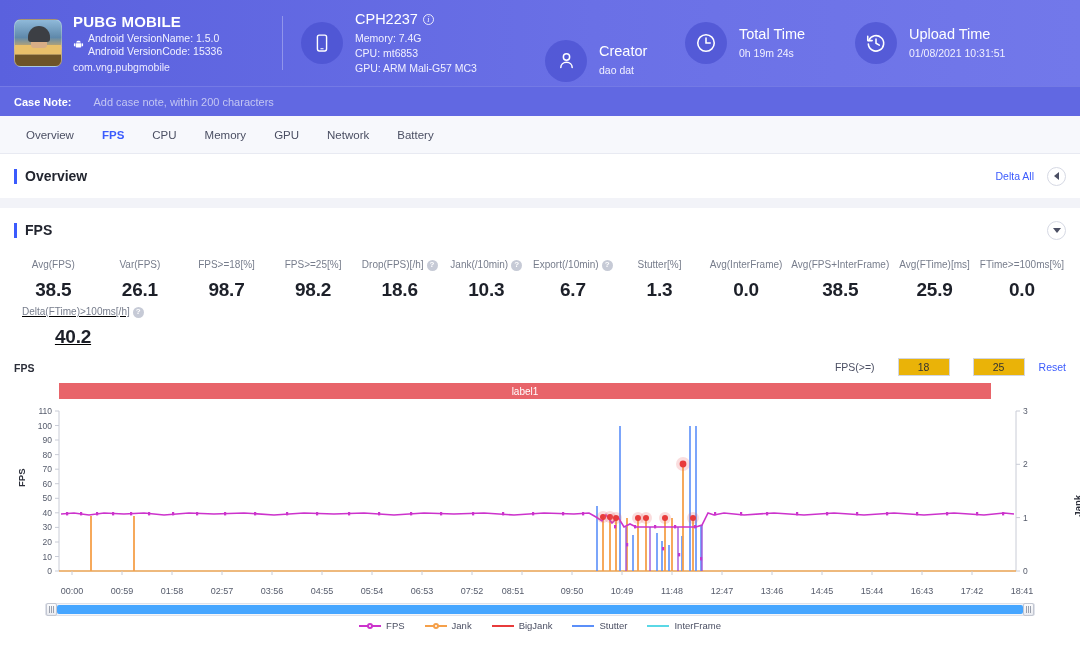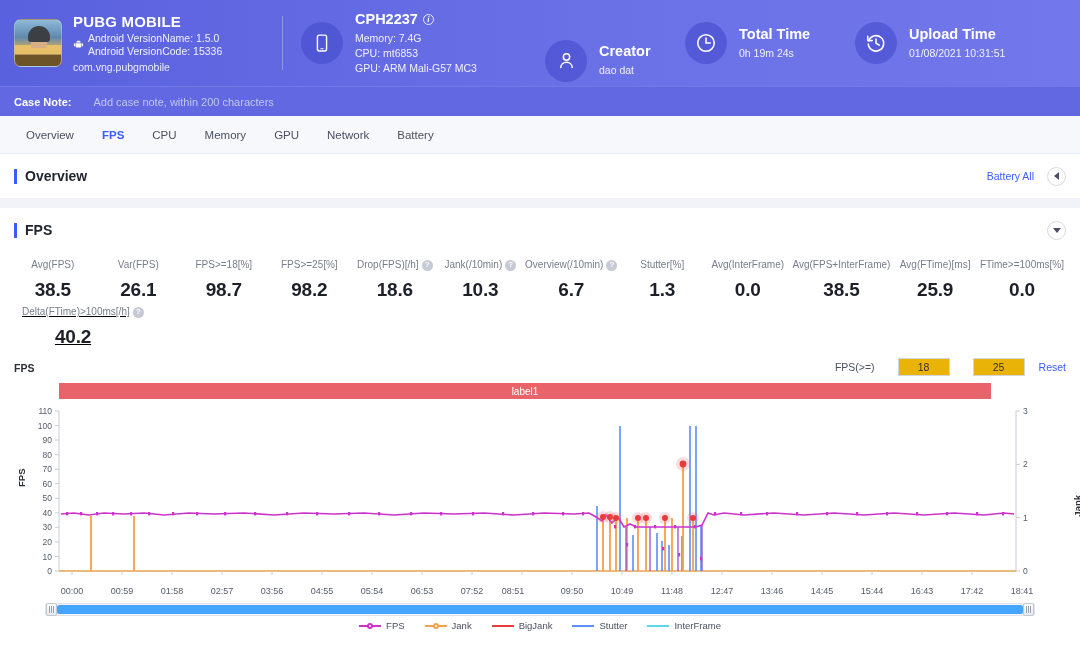--- a/index.html
+++ b/index.html
@@ -54,21 +54,21 @@
 
   .divider-v {
     width: 1px; height: 54px; background: rgba(255,255,255,.3); margin: 0 18px 0 6px;
   }
   .circ {
     width: 42px; height: 42px; border-radius: 50%;
     background: rgba(70,76,205,.62);
     display: flex; align-items: center; justify-content: center;
     margin-right: 12px; flex: none;
   }
-  .blk-title { font-size: 14.5px; font-weight: bold; margin-bottom: 4px; }
+  .blk-title { font-size: 14.5px; font-weight: normal; margin-bottom: 4px; }
   .blk-sub { font-size: 10.5px; color: #f1f0ff; line-height: 15px; }
   .dev-block { width: 244px; }
   .creator-block { width: 140px; margin-top: 35px; }
   .time-block { width: 170px; }
   .upload-block { flex: 1; }
   .info-dot {
     display: inline-flex; width: 11px; height: 11px; border-radius: 50%;
     border: 1px solid rgba(255,255,255,.85); color: #fff; font-size: 8px;
     align-items: center; justify-content: center; margin-left: 5px;
     vertical-align: 2px; font-style: italic; font-family: "Liberation Serif", serif;
@@ -311,21 +311,21 @@
   <div class="tab">GPU</div>
   <div class="tab">Network</div>
   <div class="tab">Battery</div>
 </div>
 
 <div class="panel">
   <div class="panel-head">
     <div class="bar-accent"></div>
     <div class="panel-title">Overview</div>
     <div class="panel-right">
-      <span class="export-link">Battery All</span>
+      <span class="export-link">Delta All</span>
       <span class="round-btn">
           <span class="tri tri-left"></span>
         </span>
     </div>
   </div>
 </div>
 <div class="gap"></div>
 
 <div class="panel">
   <div class="panel-head">
@@ -357,21 +357,21 @@
     </div>
     <div class="metric">
       <div class="metric-label"><span>Drop(FPS)[/h]</span><span class="q-ico">?</span></div>
       <div class="metric-value">18.6</div>
     </div>
     <div class="metric">
       <div class="metric-label"><span>Jank(/10min)</span><span class="q-ico">?</span></div>
       <div class="metric-value">10.3</div>
     </div>
     <div class="metric">
-      <div class="metric-label"><span>Overview(/10min)</span><span class="q-ico">?</span></div>
+      <div class="metric-label"><span>Export(/10min)</span><span class="q-ico">?</span></div>
       <div class="metric-value">6.7</div>
     </div>
     <div class="metric">
       <div class="metric-label"><span>Stutter[%]</span></div>
       <div class="metric-value">1.3</div>
     </div>
     <div class="metric">
       <div class="metric-label"><span>Avg(InterFrame)</span></div>
       <div class="metric-value">0.0</div>
     </div>

